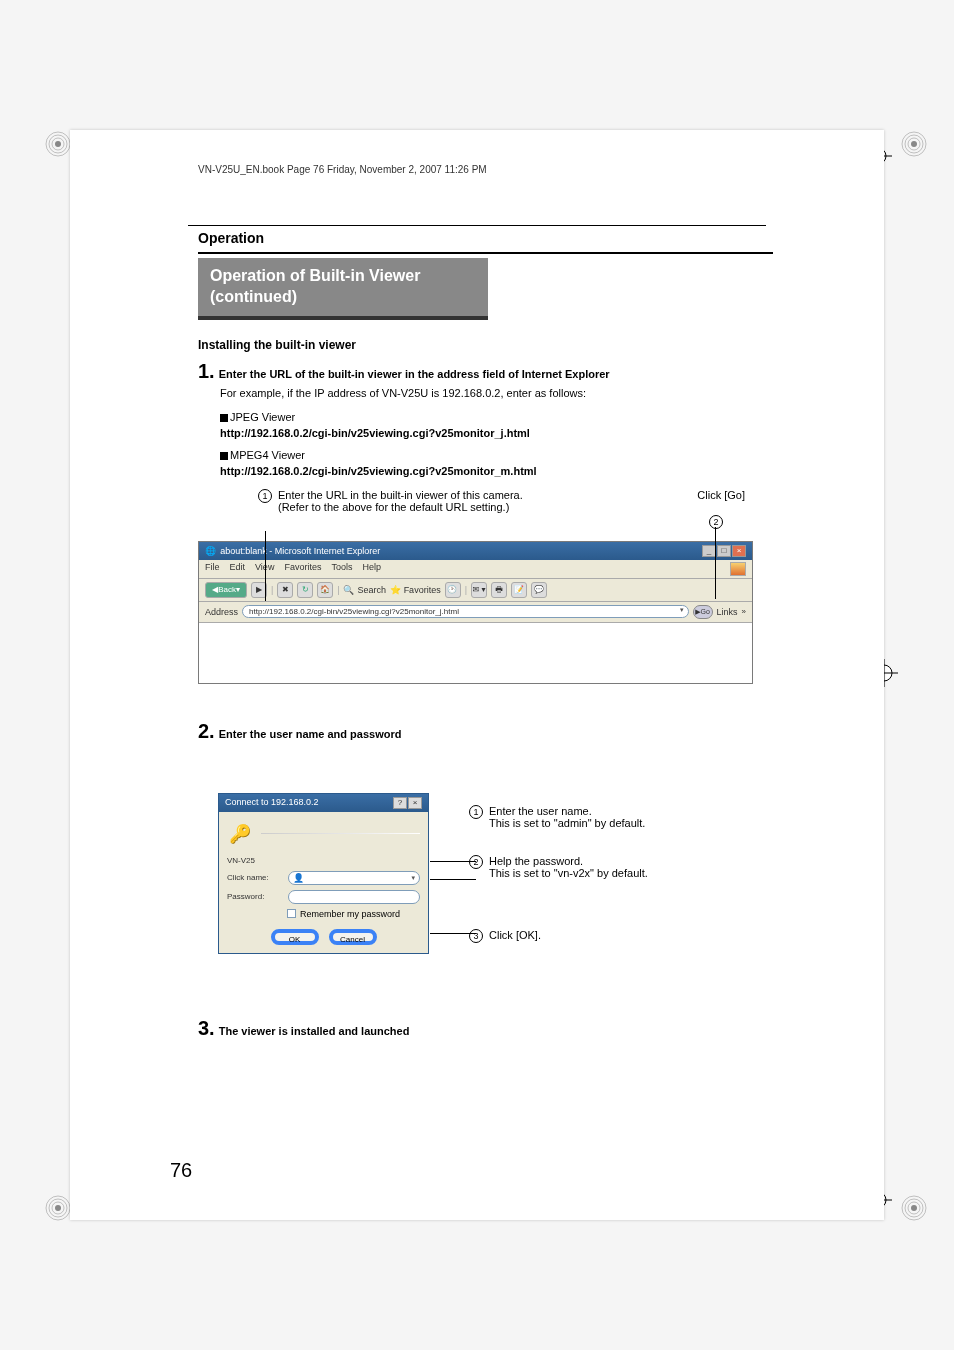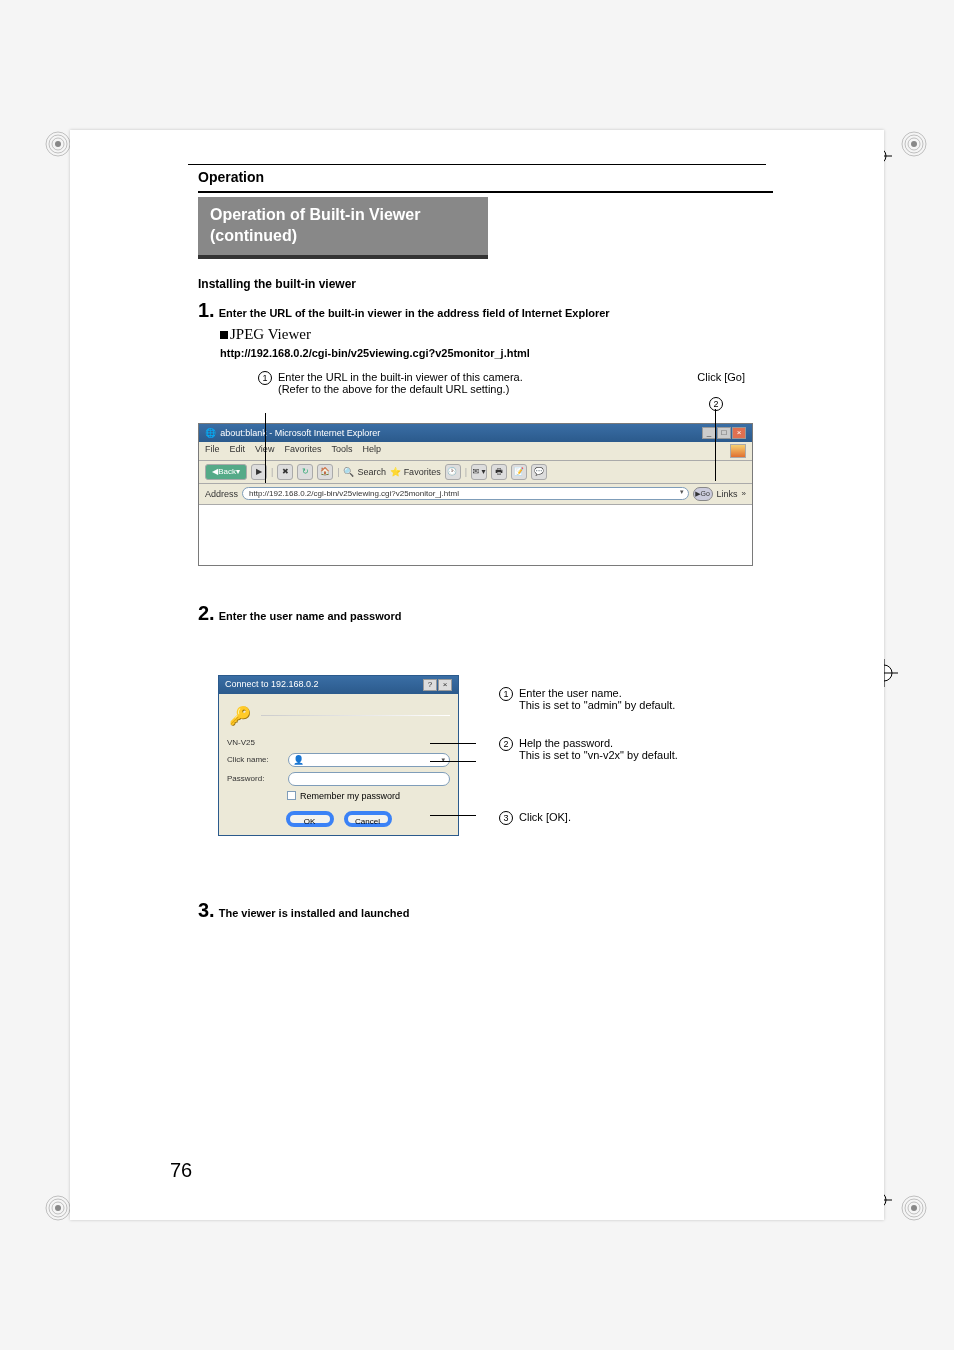--- a/index.html
+++ b/index.html
@@ -54,21 +54,21 @@
     }
     .step {
       display: flex;
       align-items: baseline;
       gap: 4px;
       margin-bottom: 4px;
     }
     .stepnum { font-size: 20px; font-weight: bold; }
     .stepbody { font-size: 11px; font-weight: bold; text-align: right; }
     .stepnote { font-size: 11px; margin-left: 22px; margin-bottom: 12px; }
-    .viewer-label { font-size: 15px; margin-left: 22px; margin-bottom: 4px; font-family: Liberation Serif, serif; }
+    .viewer-label { font-size: 11px; margin-left: 22px; margin-bottom: 4px; }
     .viewer-url { font-size: 11px; font-weight: bold; margin-left: 22px; margin-bottom: 10px; }
     .sq { display:inline-block; width:8px; height:8px; background:#000; margin-right:2px; vertical-align:middle; }
     .callout-row { display:flex; margin-left: 60px; margin-top: 12px; font-size: 11px; gap: 6px; align-items:flex-start; }
     .circle-num { display:inline-flex; width:14px; height:14px; border:1px solid #000; border-radius:50%; align-items:center; justify-content:center; font-size:9px; flex-shrink:0; }
     .ie-window {
       margin-top: 28px;
       border: 1px solid #7a7a7a;
       width: 555px;
     }
     .ie-title {
@@ -86,21 +86,21 @@
     .ie-menu { background:#ece9d8; font-size:9px; padding:2px 6px; color:#333; border-bottom:1px solid #aaa; display:flex; gap:10px; }
     .ie-tool { background:#ece9d8; padding:3px 6px; border-bottom:1px solid #aaa; display:flex; align-items:center; gap:4px; font-size:9px; color:#333; }
     .tb-btn { width:16px; height:16px; background:#ddd; border:1px solid #aaa; border-radius:3px; display:inline-flex; align-items:center; justify-content:center; font-size:8px; }
     .ie-addr { background:#ece9d8; padding:3px 6px; border-bottom:1px solid #aaa; display:flex; align-items:center; gap:4px; font-size:9px; color:#333; }
     .addr-field { flex:1; background:#fff; border:1px solid #7f9db9; border-radius:8px; padding:1px 6px; font-size:8px; color:#333; position:relative; }
     .go-btn { width:20px; height:14px; background:#ccd; border:1px solid #888; border-radius:7px; font-size:7px; text-align:center; line-height:12px; }
     .ie-body { height:60px; background:#fff; }
     .leader-line { position:absolute; background:#000; }
     .click-go { position:absolute; font-size:11px; }
     .dialog {
-      width:241px;
+      width:211px;
       border:1px solid #2b5a8c;
       margin-left:20px;
       margin-top:20px;
       font-size:9px;
     }
     .dlg-title { background:linear-gradient(#3a6ea5,#2b5a8c); color:#fff; padding:3px 6px; display:flex; justify-content:space-between; }
     .dlg-title .win-btns span { background:#ddd; }
     .dlg-body { background:#ece9d8; padding:8px; }
     .dlg-icon-row { display:flex; align-items:center; gap:6px; margin-bottom:8px; }
     .key-icon { width:28px; height:28px; display:inline-flex; align-items:center; justify-content:center; font-size:18px; color:#c9a227; }
@@ -204,38 +204,42 @@
       <line x1="26" y1="0" x2="26" y2="28" stroke="#000"></line>
       <line x1="12" y1="14" x2="40" y2="14" stroke="#000"></line>
     </svg></div>
 <div class="reg br"><svg>
       <circle cx="14" cy="14" r="8" fill="#fff" stroke="#000"></circle>
       <line x1="14" y1="0" x2="14" y2="28" stroke="#000"></line>
       <line x1="0" y1="14" x2="28" y2="14" stroke="#000"></line>
     </svg></div>
 
 <div class="page">
+  <div class="header-line">VN-V25U_EN.book  Page 76  Friday, November 2, 2007  11:26 PM</div>
   <hr style="border:none;border-top:1px solid #000;margin:0 100px 4px 100px">
 
   <div class="content">
     <div class="operation-title">Operation</div>
     <hr class="hr-dark">
 
     <div class="title-box">Operation of Built-in Viewer (continued)</div>
 
     <div class="subhead">Installing the built-in viewer</div>
 
     <div class="step">
       <span class="stepnum">1.</span>
       <span class="stepbody">Enter the URL of the built-in viewer in the address field of Internet Explorer</span>
     </div>
+    <div class="stepnote">For example, if the IP address of VN-V25U is 192.168.0.2, enter as follows:</div>
 
     <div class="viewer-label"><span class="sq"></span><span>JPEG Viewer</span></div>
     <div class="viewer-url">http://192.168.0.2/cgi-bin/v25viewing.cgi?v25monitor_j.html</div>
 
+    <div class="viewer-label"><span class="sq"></span><span>MPEG4 Viewer</span></div>
+    <div class="viewer-url">http://192.168.0.2/cgi-bin/v25viewing.cgi?v25monitor_m.html</div>
 
     <div style="position:relative">
       <div class="callout-row">
         <span class="circle-num">1</span>
         <div>
           <div>Enter the URL in the built-in viewer of this camera.</div>
           <div>(Refer to the above for the default URL setting.)</div>
         </div>
       </div>
       <div class="click-go" style="top:0; right:28px;">Click [Go]</div>

